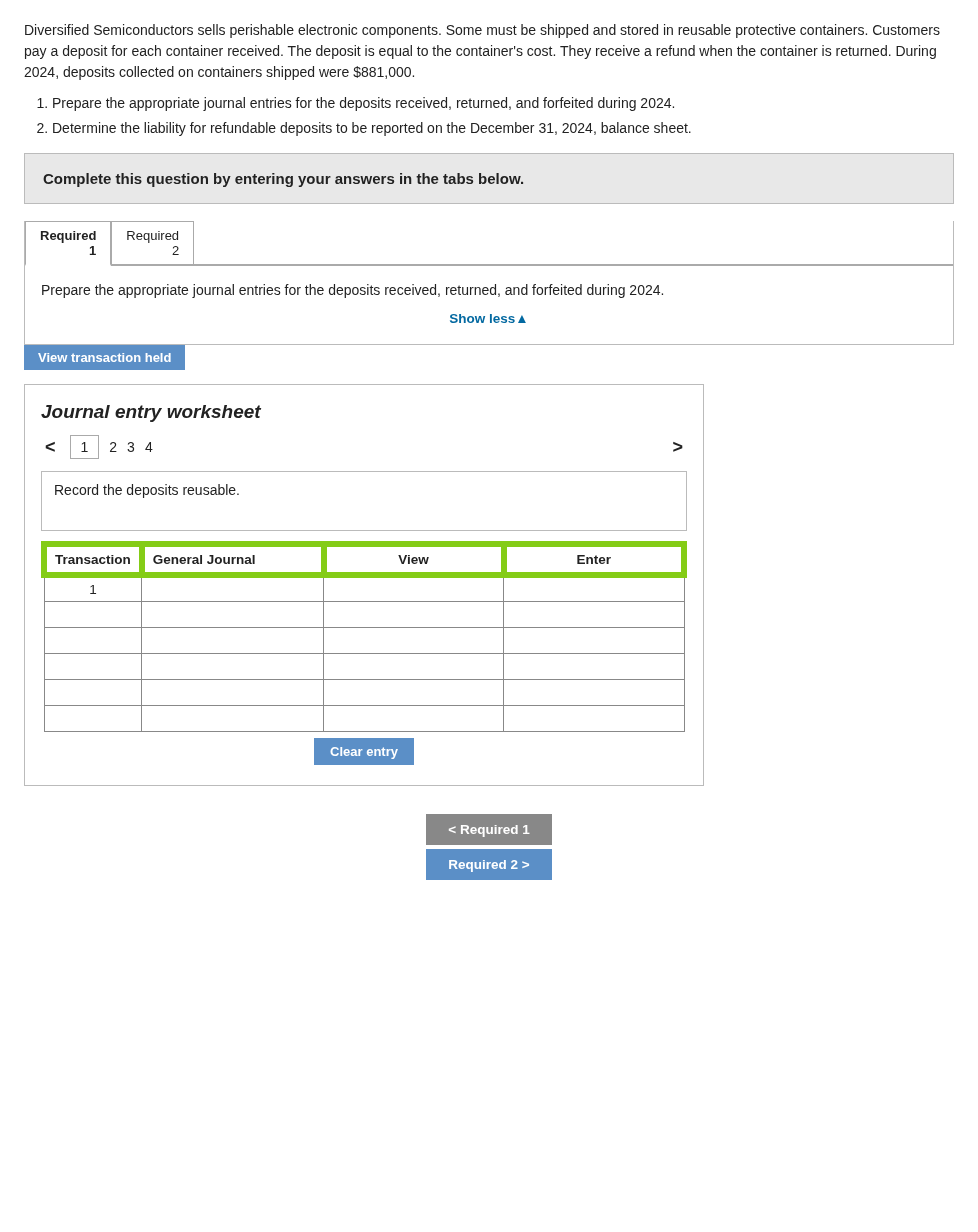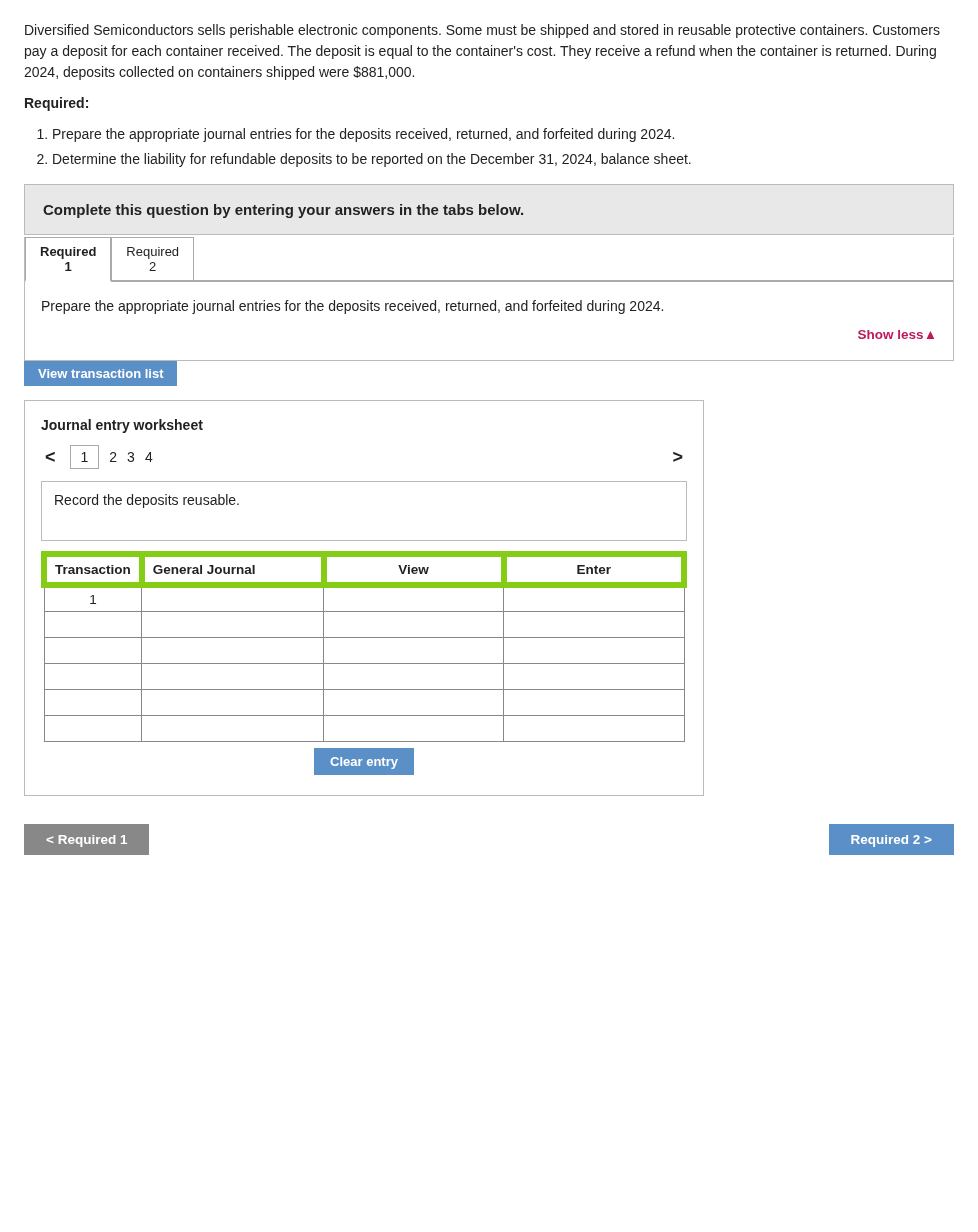--- a/index.html
+++ b/index.html
@@ -14,57 +14,57 @@
     }
     .problem-text { margin-bottom: 14px; line-height: 1.5; }
     .problem-text p { margin-bottom: 10px; }
     .problem-text strong { font-weight: bold; }
     .required-list { margin-left: 28px; margin-bottom: 10px; }
     .required-list li { margin-bottom: 4px; line-height: 1.5; }
     .complete-box {
       background: #e8e8e8;
       border: 1px solid #bbb;
       padding: 16px 18px;
-      margin-bottom: 2px;
+      margin-bottom: 17px;
       font-weight: bold;
       font-size: 15px;
     }
     .tabs-area {
       border: 1px solid #bbb;
       border-top: none;
     }
     .tabs-row {
       display: flex;
       border-bottom: 2px solid #aaa;
     }
     .tab {
       border: 1px solid #aaa;
       border-bottom: none;
       padding: 6px 14px;
       font-size: 13px;
-      text-align: center;
+      text-align: right;
       cursor: pointer;
       background: #fff;
       min-width: 60px;
     }
     .tab.active {
       border-bottom: 2px solid #fff;
       margin-bottom: -2px;
       font-weight: bold;
       background: #fff;
       z-index: 1;
     }
     .tab-content {
       padding: 14px 16px 10px 16px;
     }
     .tab-content p { margin-bottom: 6px; line-height: 1.5; }
     .note-red { color: #cc0000; font-size: 13.5px; line-height: 1.5; margin-top: 6px; }
     .show-less {
-      text-align: right;
-      color: #be185d;
+      text-align: center;
+      color: #0369a1;
       font-weight: bold;
       font-size: 13.5px;
       padding: 4px 0 8px 0;
       cursor: pointer;
     }
     .view-transaction-btn {
       display: inline-block;
       background: #5b8fc7;
       color: #fff;
       font-weight: bold;
@@ -74,22 +74,23 @@
       cursor: pointer;
       margin-bottom: 14px;
     }
     .journal-worksheet {
       border: 1px solid #bbb;
       padding: 16px 16px 20px 16px;
       max-width: 680px;
     }
     .journal-title {
       font-weight: bold;
-      font-size: 14px;
+      font-size: 19px;
       margin-bottom: 12px;
+      font-style: italic;
     }
     .entry-nav {
       display: flex;
       align-items: center;
       gap: 10px;
       margin-bottom: 12px;
     }
     .nav-arrow {
       font-size: 18px;
       cursor: pointer;
@@ -158,24 +159,25 @@
       border: none;
       cursor: pointer;
       margin-right: 10px;
     }
     .clear-btn {
       margin-left: auto;
       margin-right: auto;
     }
     .bottom-nav {
       display: flex;
-      justify-content: space-between;
+      justify-content: flex-start;
       align-items: center;
       gap: 4px;
       margin-top: 28px;
+      flex-direction: column;
     }
     .bottom-nav-btn {
       background: #5b8fc7;
       color: #fff;
       font-weight: bold;
       font-size: 13.5px;
       padding: 8px 22px;
       border: none;
       cursor: pointer;
     }
@@ -197,21 +199,20 @@
     }
   </style>
 </head>
 <body>
 
 
 
 
 <div class="problem-text">
   <p>Diversified Semiconductors sells perishable electronic components. Some must be shipped and stored in reusable protective containers. Customers pay a deposit for each container received. The deposit is equal to the container's cost. They receive a refund when the container is returned. During 2024, deposits collected on containers shipped were $881,000.</p>
-  <p><strong>Required:</strong></p>
   <ol class="required-list">
     <li>Prepare the appropriate journal entries for the deposits received, returned, and forfeited during 2024.</li>
     <li>Determine the liability for refundable deposits to be reported on the December 31, 2024, balance sheet.</li>
   </ol>
 </div>
 
 
 <div class="complete-box">
   <span>Complete this question by entering your answers in the tabs below.</span>
 </div>
@@ -225,21 +226,21 @@
   <div class="tab-content">
     <p>Prepare the appropriate journal entries for the deposits received, returned, and forfeited during 2024.</p>
     <div class="show-less">
       <span>Show less▲</span>
     </div>
   </div>
 </div>
 
 
 <button class="view-transaction-btn">
-  <span>View transaction list</span>
+  <span>View transaction held</span>
 </button>
 
 
 <div class="journal-worksheet">
   <div class="journal-title">Journal entry worksheet</div>
 
   <div class="entry-nav">
     <span class="nav-arrow">&lt;</span>
     <div class="entry-num-box">
       <span>1</span>

